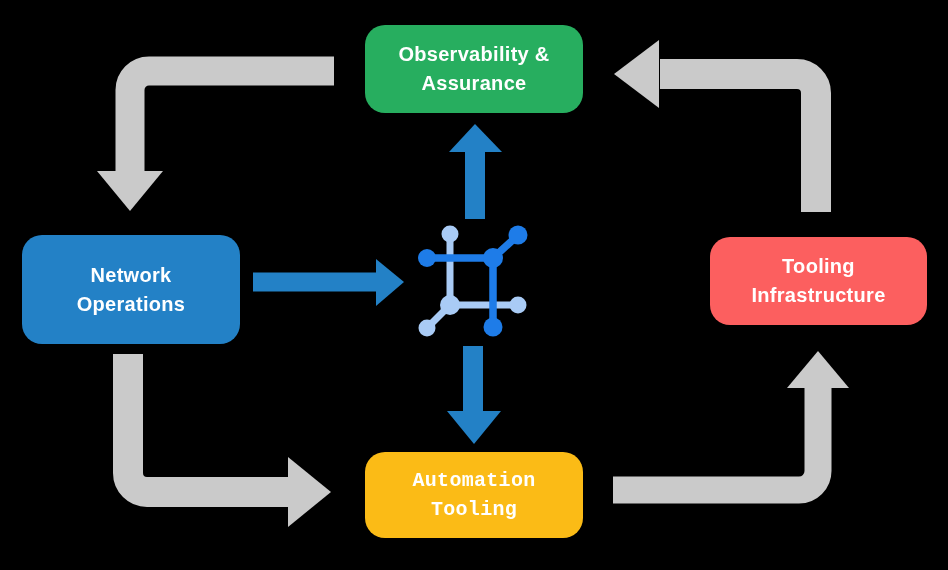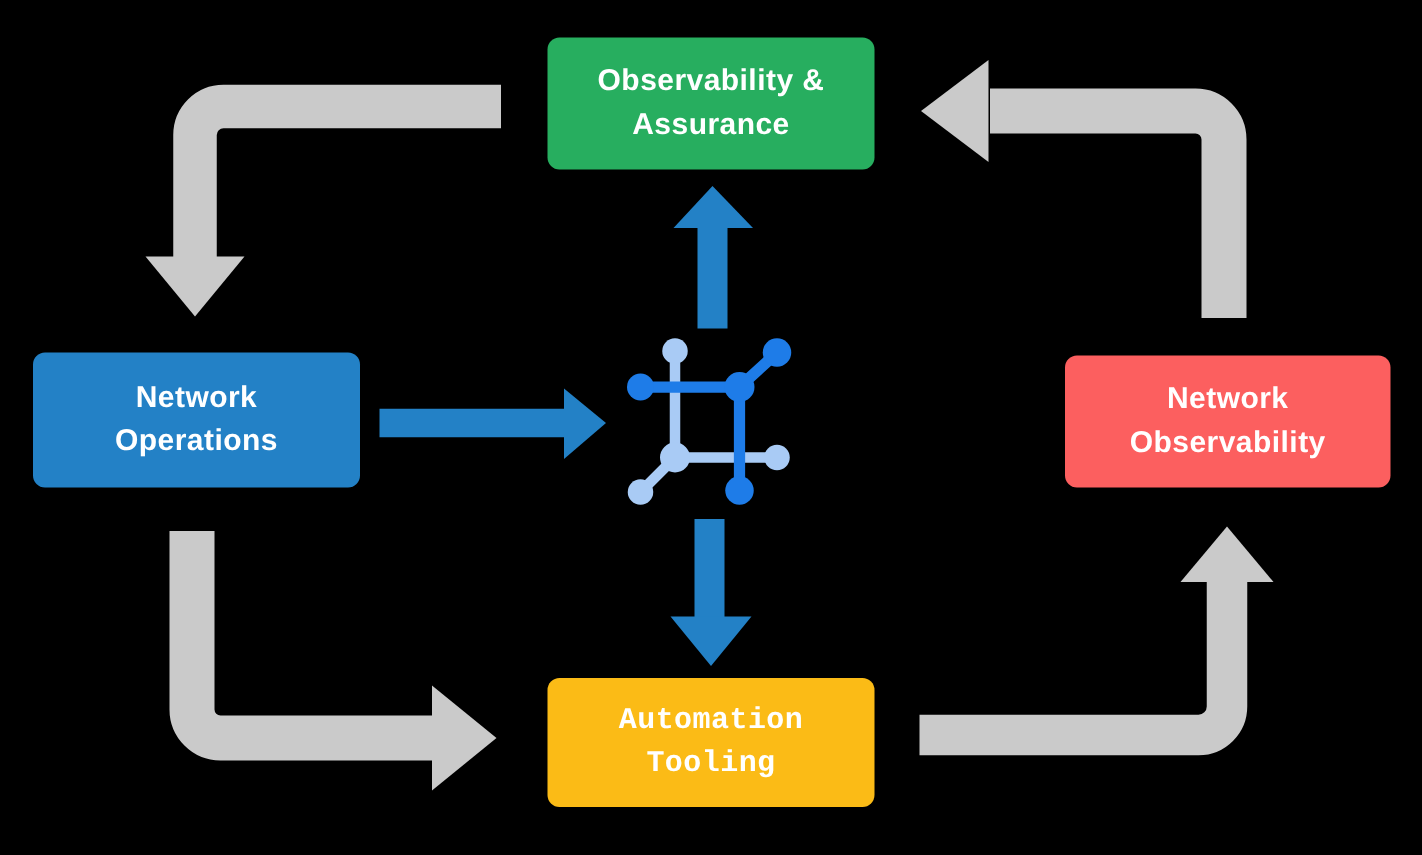--- a/index.html
+++ b/index.html
@@ -9,37 +9,37 @@
     width: 948px;
     height: 570px;
     background: #000000;
   }
   .layer {
     position: absolute;
     left: 0; top: 0;
   }
   .node {
     position: absolute;
-    border-radius: 8px;
+    border-radius: 20px;
     display: flex;
     align-items: center;
     justify-content: center;
     text-align: center;
   }
   .node-label {
     color: #ffffff;
     font-size: 20px;
     font-weight: bold;
     line-height: 1.45;
     letter-spacing: 0.3px;
     max-width: 172px;
     display: inline-block;
   }
   .node-observability { left: 365px; top: 25px;  width: 218px; height: 88px; }
-  .node-operations    { left: 22px;  top: 235px; width: 218px; height: 90px; }
+  .node-operations    { left: 22px;  top: 235px; width: 218px; height: 109px; }
   .node-infrastructure{ left: 710px; top: 237px; width: 217px; height: 88px; }
   .node-tooling       { left: 365px; top: 452px; width: 218px; height: 86px; }
 </style>
 </head>
 <body>
 
 <div class="canvas" style="background-color: rgb(0, 0, 0);">
 
   <svg class="layer" width="948" height="570" viewBox="0 0 948 570">
 
@@ -104,20 +104,20 @@
 
   <div class="node node-observability" style="background-color: rgb(39, 174, 95);">
     <span class="node-label">Observability &amp; Assurance</span>
   </div>
 
   <div class="node node-operations" style="background-color: rgb(35, 129, 198);">
     <span class="node-label">Network Operations</span>
   </div>
 
   <div class="node node-infrastructure" style="background-color: rgb(252, 95, 95);">
-    <span class="node-label">Network Observability</span>
+    <span class="node-label">Tooling Infrastructure</span>
   </div>
 
   <div class="node node-tooling" style="background-color: rgb(251, 187, 22); font-family: Liberation Mono, monospace;">
     <span class="node-label">Automation Tooling</span>
   </div>
 
 </div>
 
 </body></html>

